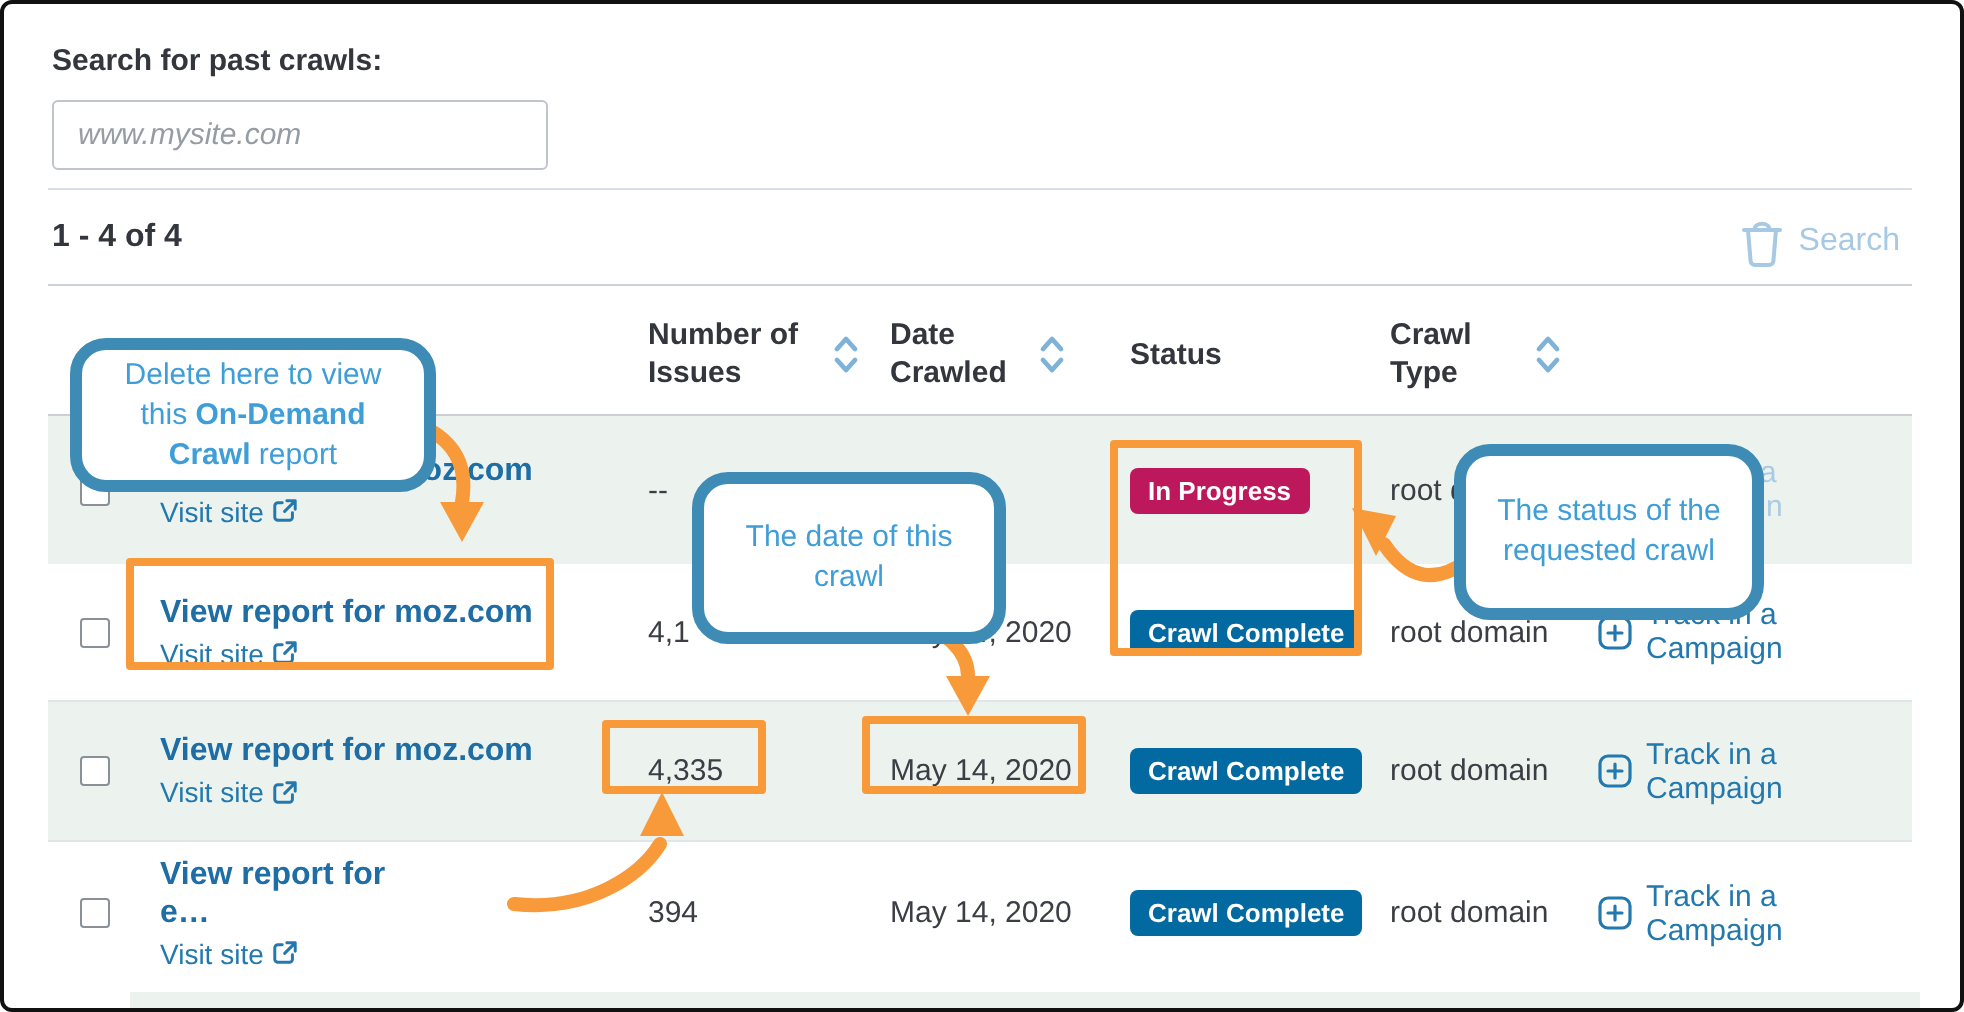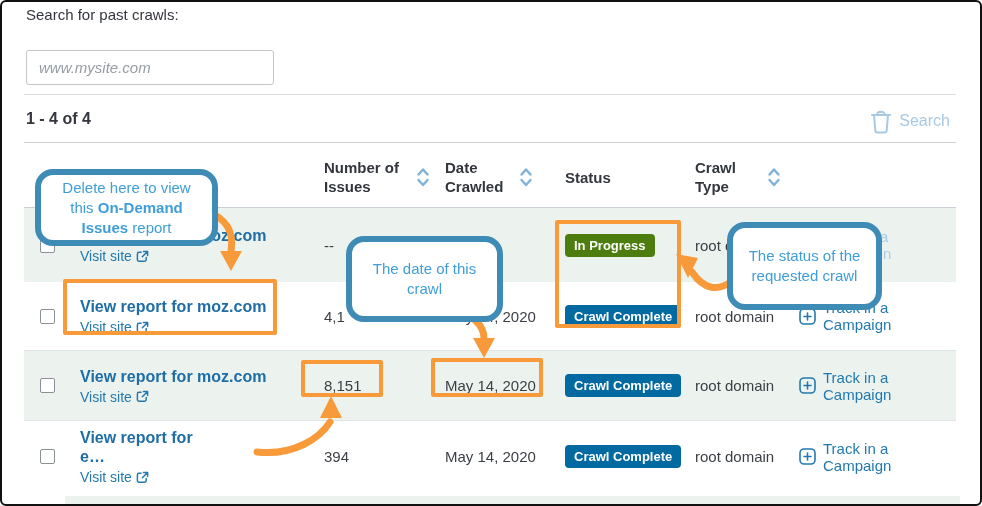--- a/index.html
+++ b/index.html
@@ -7,22 +7,22 @@
   body { font-family:"Liberation Sans", sans-serif; }
 
   .screen {
     position:relative; width:982px; height:506px;
     border:2px solid #111; border-radius:6px; background:#fff;
     overflow:hidden;
   }
 
   
   .search-label {
-    position:absolute; left:24px; top:4px;
-    font-size:15px; font-weight:400; color:#33373d;
+    position:absolute; left:24px; top:20px;
+    font-size:15px; font-weight:700; color:#33373d;
   }
   .search-input {
     position:absolute; left:24px; top:48px; width:248px; height:35px;
     border:1px solid #bfc5ca; border-radius:3px; padding:0 12px;
     font-family:"Liberation Sans", sans-serif;
     font-size:15px; font-style:italic; color:#4a4f55;
   }
   .search-input::placeholder { color:#969ca3; font-style:italic; }
 
   .divider { position:absolute; left:22px; right:24px; height:0; border-top:1px solid #d9dee2; }
@@ -63,21 +63,21 @@
   .sitecell { line-height:1; }
   .view-link { font-size:16px; font-weight:700; color:#1e6da5; text-decoration:none; display:inline-block; line-height:19px; }
   .visit-link { font-size:14px; color:#2379ae; text-decoration:none; display:inline-flex; align-items:center; gap:4px; margin-top:3px; line-height:16px; }
 
   .num, .date, .type { font-size:15px; color:#3b3f45; }
 
   .badge {
     display:inline-block; padding:4px 9px; border-radius:4px;
     font-size:13px; font-weight:700; color:#fff; line-height:15px;
   }
-  .badge[data-variant="progress"] { background:#4d7c0f; }
+  .badge[data-variant="progress"] { background:#be185d; }
   .badge[data-variant="complete"] { background:#0369a1; }
 
   .campaign {
     display:inline-flex; align-items:center; gap:7px;
     font-size:15px; color:#2379ae; text-decoration:none;
   }
   .campaign.disabled { color:#abcbe5; }
   .campaign.disabled svg * { stroke:#abcbe5; }
 
   
@@ -236,21 +236,21 @@
       <a href="#" class="visit-link">
         <span>Visit site</span>
         <span style="display:inline-flex;">
           <svg width="13" height="13" viewBox="0 0 14 14" fill="none" stroke="#2379ae" stroke-width="1.6" stroke-linecap="round" stroke-linejoin="round">
             <path d="M5.5 2.5 H3.2 A1.7 1.7 0 0 0 1.5 4.2 v6.1 A1.7 1.7 0 0 0 3.2 12 h6.1 a1.7 1.7 0 0 0 1.7-1.7 V8"></path>
             <path d="M8 1.5 h4.5 V6 M12.2 1.8 L6.8 7.2"></path>
           </svg>
         </span>
       </a>
     </div>
-    <div class="num">8,151</div>
+    <div class="num">4,335</div>
     <div class="date">May 14, 2020</div>
     <div><span class="badge" data-variant="complete">Crawl Complete</span></div>
     <div class="type">root domain</div>
     <div>
       <a href="#" class="campaign">
         <span style="display:inline-flex;">
           <svg width="17" height="17" viewBox="0 0 17 17" fill="none" stroke="#2379ae" stroke-width="1.6" stroke-linecap="round">
             <rect x="1" y="1" width="15" height="15" rx="4"></rect>
               <path d="M8.5 5 v7 M5 8.5 h7"></path>
           </svg>
@@ -311,21 +311,21 @@
   <svg class="arrow" style="left:662px; top:238px;" width="72" height="52" viewBox="0 0 72 52">
     <path d="M70 40 C54 52,40 50,28 32" fill="none" stroke="#f89a3a" stroke-width="7" stroke-linecap="round"></path>
     <polygon points="12,14 34,18 24,38" fill="#f89a3a"></polygon>
   </svg>
   <svg class="arrow" style="left:250px; top:388px;" width="95" height="78" viewBox="0 0 95 78">
     <path d="M5 62 C42 66,68 48,78 32" fill="none" stroke="#f89a3a" stroke-width="7" stroke-linecap="round"></path>
     <polygon points="68,28 90,28 79,6" fill="#f89a3a"></polygon>
   </svg>
 
   <div class="callout c1">
-    <div><span>Delete here to view this </span><span style="font-weight: 700;">On-Demand Issues</span><span> report</span></div>
+    <div><span>Delete here to view this </span><span style="font-weight: 700;">On-Demand Crawl</span><span> report</span></div>
   </div>
   <div class="callout c2">
     <div>The date of this crawl</div>
   </div>
   <div class="callout c3">
     <div>The status of the requested crawl</div>
   </div>
 
 </div>
 

